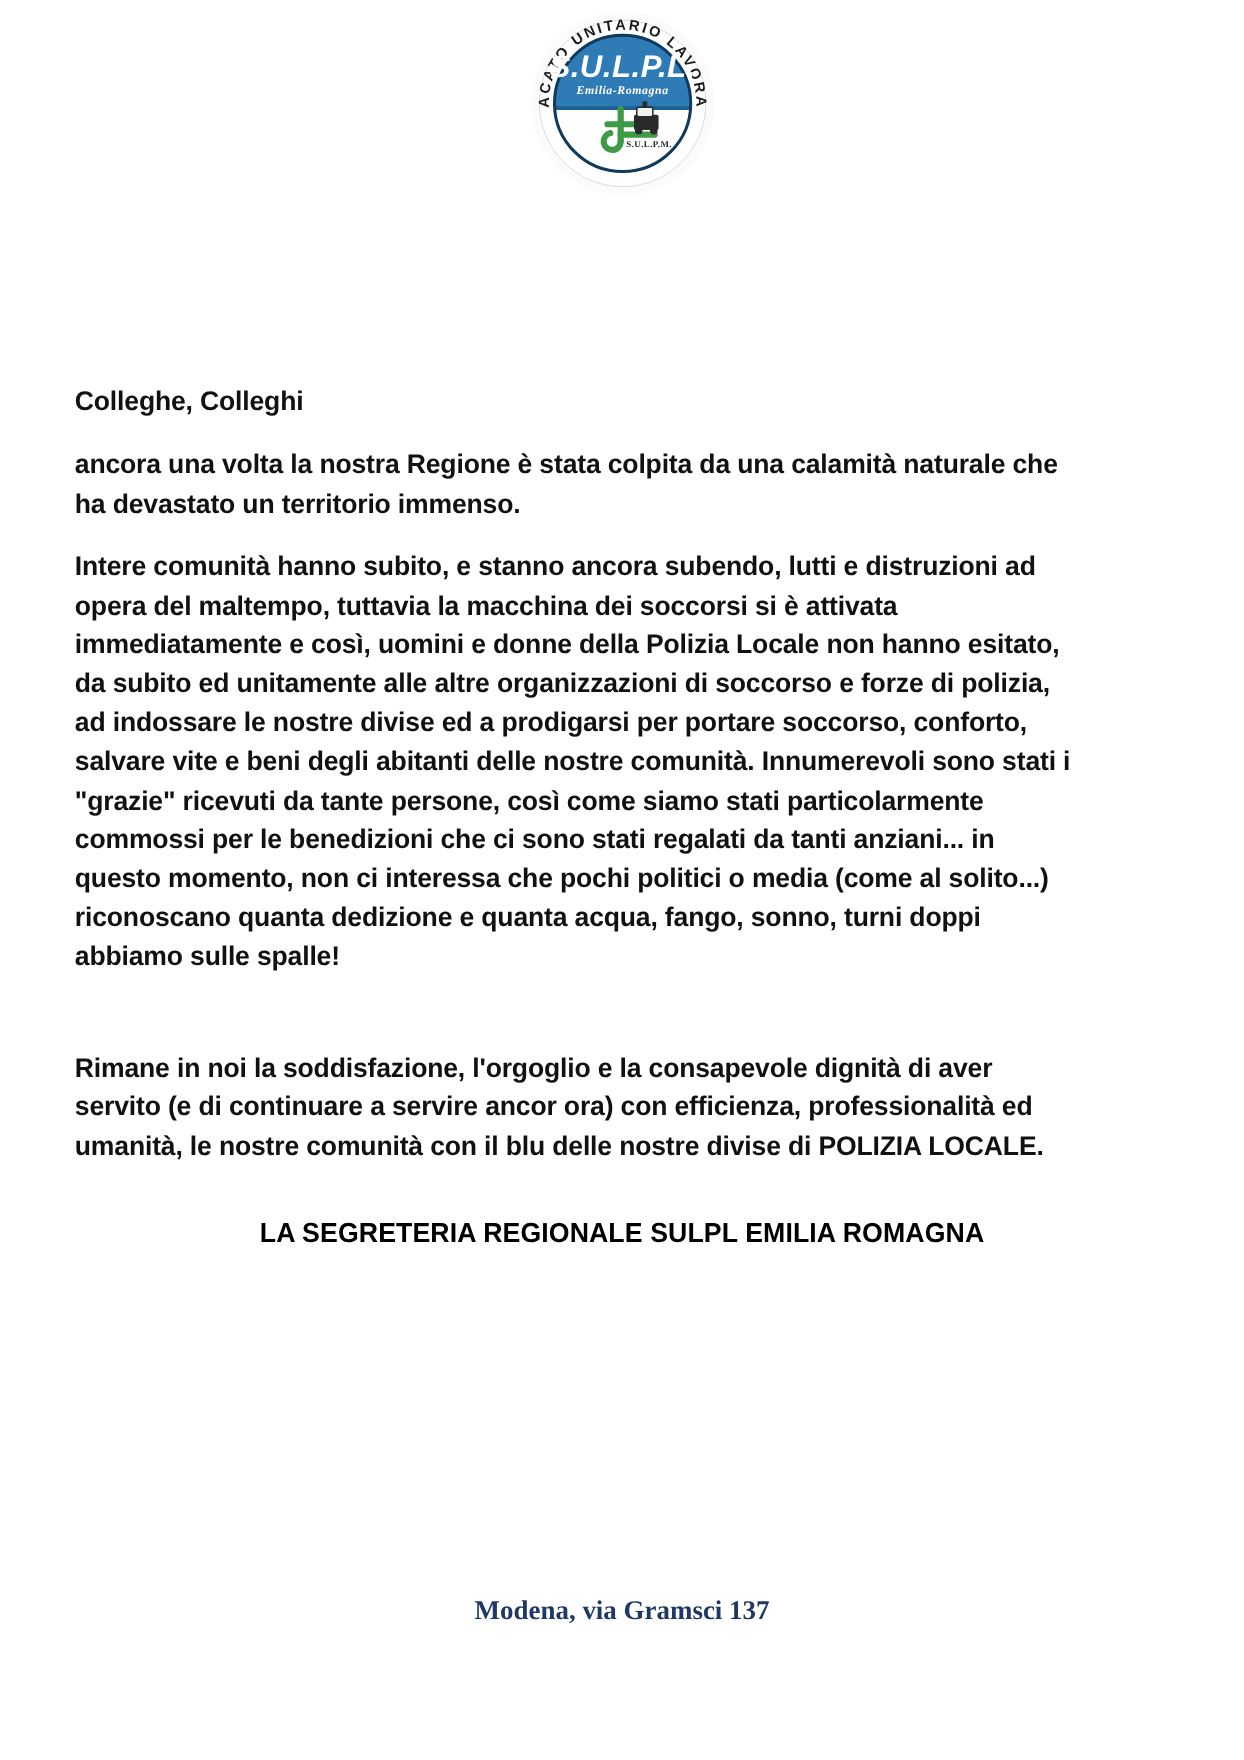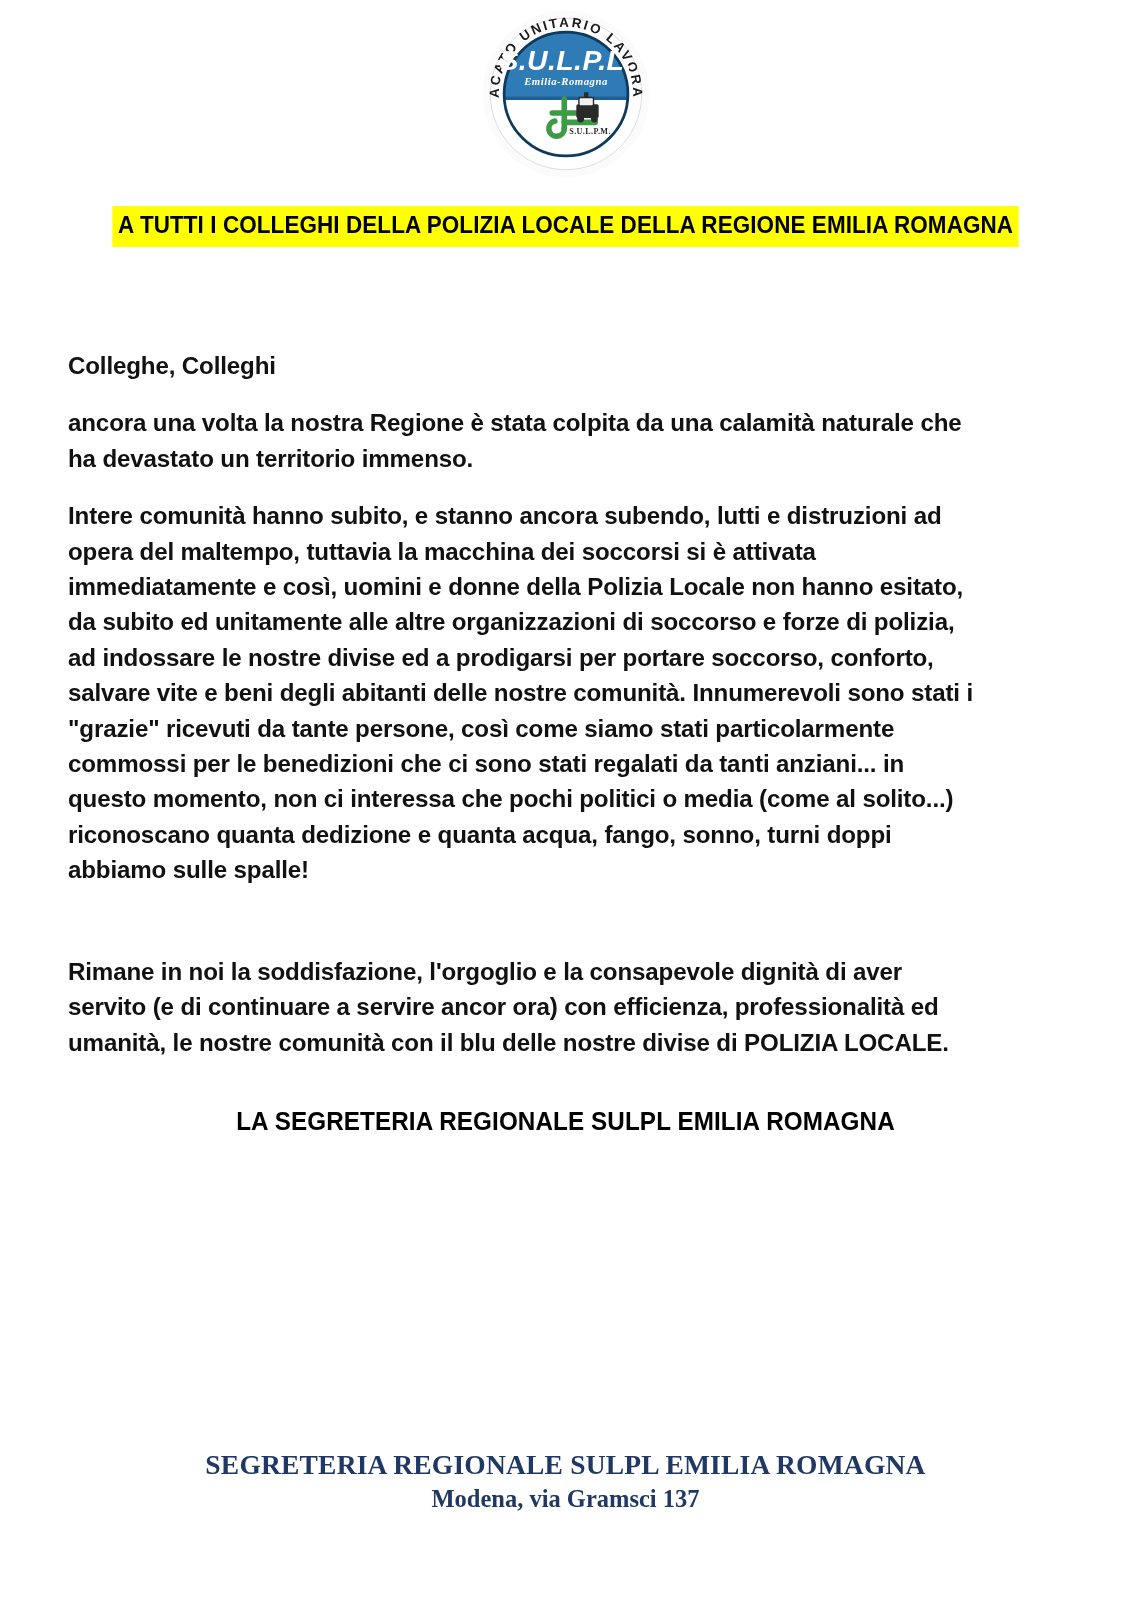--- a/index.html
+++ b/index.html
@@ -175,31 +175,27 @@
           <rect x="115" y="104" width="17" height="10" rx="2" fill="#f0f0f0" stroke="#2A2A2A" stroke-width="1.6"></rect>
           <circle cx="117" cy="129" r="4" fill="#2A2A2A"></circle>
           <circle cx="133" cy="129" r="4" fill="#2A2A2A"></circle>
           <rect x="121" y="98" width="5" height="6" fill="#2A2A2A"></rect>
         </g>
         <text x="128" y="146" text-anchor="middle" font-family="Liberation Serif, serif" font-size="9.5" font-weight="bold" fill="#2A2A2A" letter-spacing="0.4">S.U.L.P.M.</text>
       </svg>
     </div>
   </div>
 
-  <div class="title-row">
-    <span class="title-hl">A TUTTI I COLLEGHI DELLA POLIZIA LOCALE DELLA REGIONE EMILIA ROMAGNA</span>
-  </div>
 
   <div class="body-block">
     <p class="p">Colleghe, Colleghi</p>
     <p class="p">ancora una volta la nostra Regione è stata colpita da una calamità naturale che ha devastato un territorio immenso.</p>
     <p class="p">Intere comunità hanno subito, e stanno ancora subendo, lutti e distruzioni ad opera del maltempo, tuttavia la macchina dei soccorsi si è attivata immediatamente e così, uomini e donne della Polizia Locale non hanno esitato, da subito ed unitamente alle altre organizzazioni di soccorso e forze di polizia, ad indossare le nostre divise ed a prodigarsi per portare soccorso, conforto, salvare vite e beni degli abitanti delle nostre comunità. Innumerevoli sono stati i "grazie" ricevuti da tante persone, così come siamo stati particolarmente commossi per le benedizioni che ci sono stati regalati da tanti anziani... in questo momento, non ci interessa che pochi politici o media (come al solito...) riconoscano quanta dedizione e quanta acqua, fango, sonno, turni doppi abbiamo sulle spalle!</p>
     <p class="p gap-big">Rimane in noi la soddisfazione, l'orgoglio e la consapevole dignità di aver servito (e di continuare a servire ancor ora) con efficienza, professionalità ed umanità, le nostre comunità con il blu delle nostre divise di POLIZIA LOCALE.</p>
   </div>
 
   <div class="signature">LA SEGRETERIA REGIONALE SULPL EMILIA ROMAGNA</div>
 
   <div class="footer">
-    <div class="footer-line1">SEGRETERIA REGIONALE SULPL EMILIA ROMAGNA</div>
     <div class="footer-line2">Modena, via Gramsci 137</div>
   </div>
 
 </div>
 
 </body></html>

